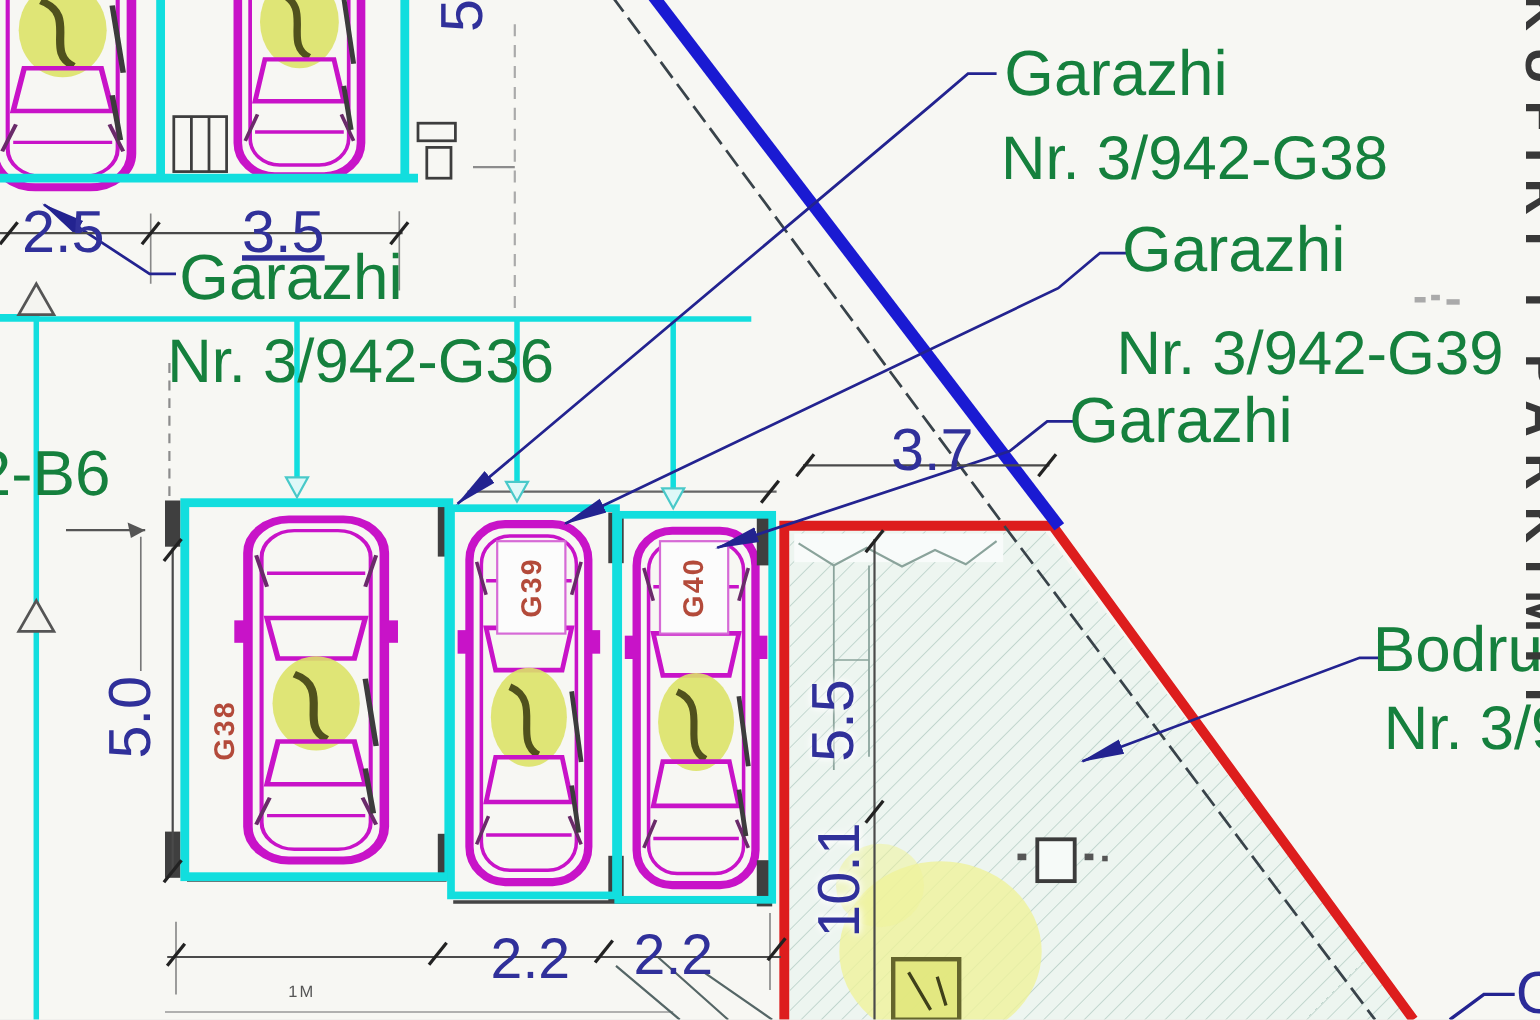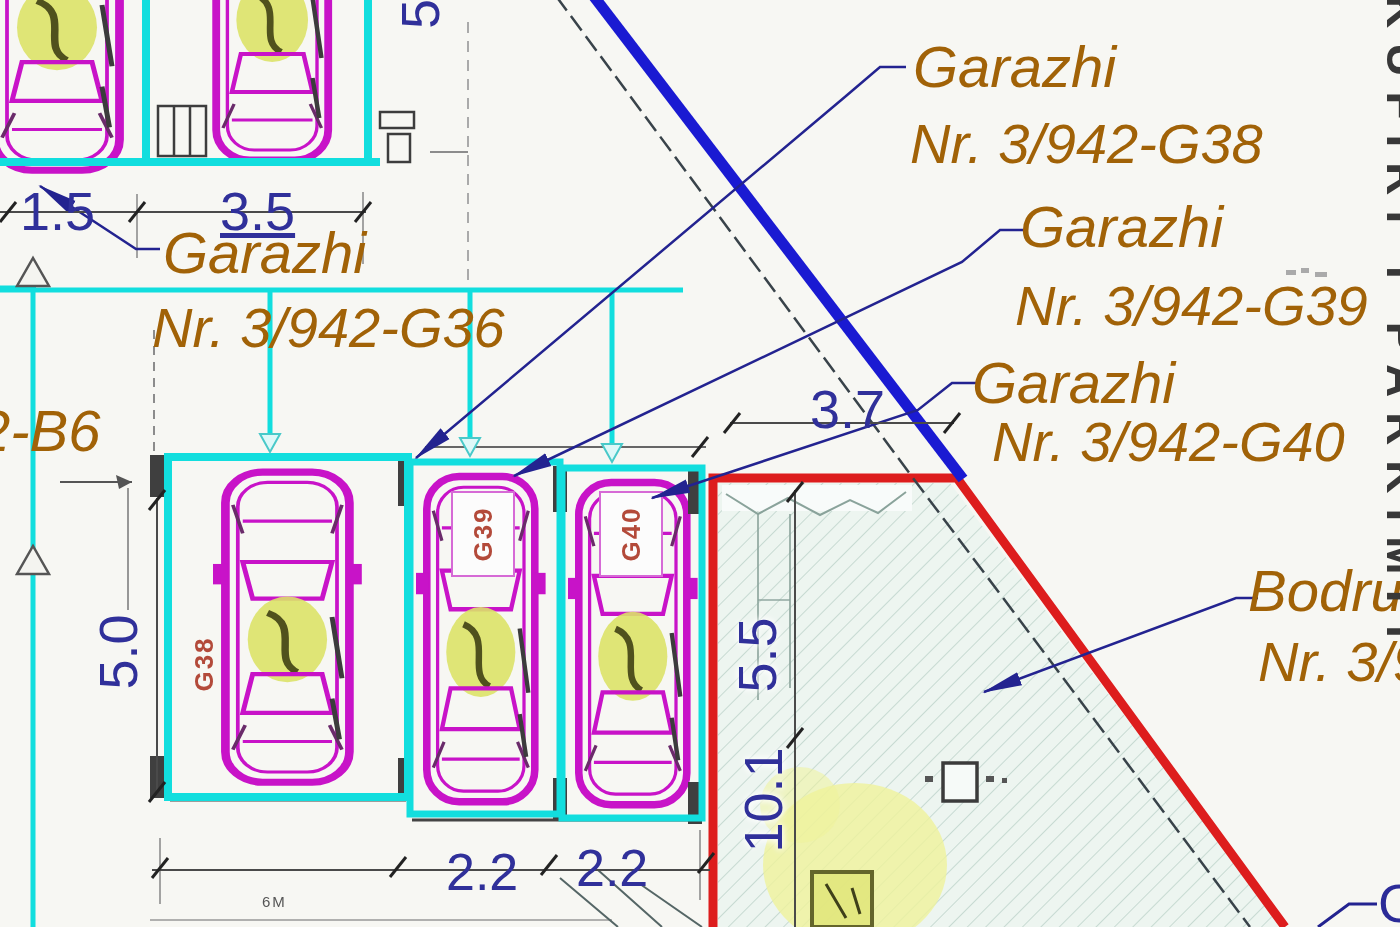--- a/index.html
+++ b/index.html
@@ -4,22 +4,22 @@
 <style>
   html,body{margin:0;padding:0;background:#e9e9e6;}
   .page{
     position:relative; width:1400px; height:927px; overflow:hidden;
     background:#f7f7f3;
     font-family:"Liberation Sans", sans-serif;
     filter: blur(0.3px);
   }
   svg{position:absolute;left:0;top:0;}
   .lbl{
-    position:absolute; white-space:nowrap; color:#a16207;
-    font-size:58px; line-height:1.0; letter-spacing:0px;font-style:italic;
+    position:absolute; white-space:nowrap; color:#15803d;
+    font-size:58px; line-height:1.0; letter-spacing:0px;
   }
   .lbl2{font-size:56px;}
   .dim{
     position:absolute; white-space:nowrap; color:#30309a;
     font-size:54px; line-height:1.0;
   }
   .rot{transform:translate(-50%,-50%) rotate(-90deg);}
   .dim.halo{text-shadow:0 0 6px #fff,0 0 10px #fff;}
   .tag{
     position:absolute; white-space:nowrap; color:#b34a3a;
@@ -200,40 +200,39 @@
   </g>
 </svg>
 
 <div class="lbl" style="left:163px; top:224px;">Garazhi</div>
 <div class="lbl lbl2" style="left:152px; top:300px;">Nr. 3/942-G36</div>
 
 <div class="lbl" style="left:913px; top:38px;">Garazhi</div>
 <div class="lbl lbl2" style="left:910px; top:116px;">Nr. 3/942-G38</div>
 
 <div class="lbl" style="left:1020px; top:198px;">Garazhi</div>
-<div class="lbl lbl2" style="left:1015px; top:278px;">Nr. 3/942-G39</div>
+<div class="lbl lbl2" style="left:1015px; top:293px;">Nr. 3/942-G39</div>
 
 <div class="lbl" style="left:972px; top:354px;">Garazhi</div>
-<div class="lbl lbl2" style="left:992px; top:414px;">Nr. 3/942-G40</div>
 
 <div class="lbl" style="left:1248px; top:562px;">Bodru</div>
 <div class="lbl lbl2" style="left:1258px; top:634px;">Nr. 3/9</div>
 
 <div class="lbl" style="left:-22px; top:402px;">2-B6</div>
 
-<div class="dim" style="left:20px;  top:184px;">1.5</div>
+<div class="dim" style="left:20px;  top:184px;">2.5</div>
 <div class="dim" style="left:220px; top:184px;text-decoration:underline;">3.5</div>
 <div class="dim" style="left:810px; top:382px;text-align:center;">3.7</div>
 <div class="dim" style="left:446px; top:846px; font-size:52px;">2.2</div>
 <div class="dim" style="left:576px; top:842px; font-size:52px;">2.2</div>
 <div class="dim rot" style="left:118px; top:652px;">5.0</div>
 <div class="dim rot halo" style="left:757px; top:655px;">5.5</div>
 <div class="dim rot halo" style="left:763px; top:800px;">10.1</div>
 <div class="dim rot" style="left:420px; top:14px;">5</div>
-<div class="tiny" style="left:262px; top:893px;">6M</div>
+<div class="tiny" style="left:262px; top:893px;">1M</div>
 
 <div class="tag" style="left:204px; top:664px;">G38</div>
 <div class="tag" style="left:483px; top:534px;">G39</div>
 <div class="tag" style="left:631px; top:534px;">G40</div>
 
 <div class="edge">KUFIRI I PARKIMIT</div>
 
 <div class="cornerfrag" style="left:1378px; top:872px;">G</div>
 
 </div>

